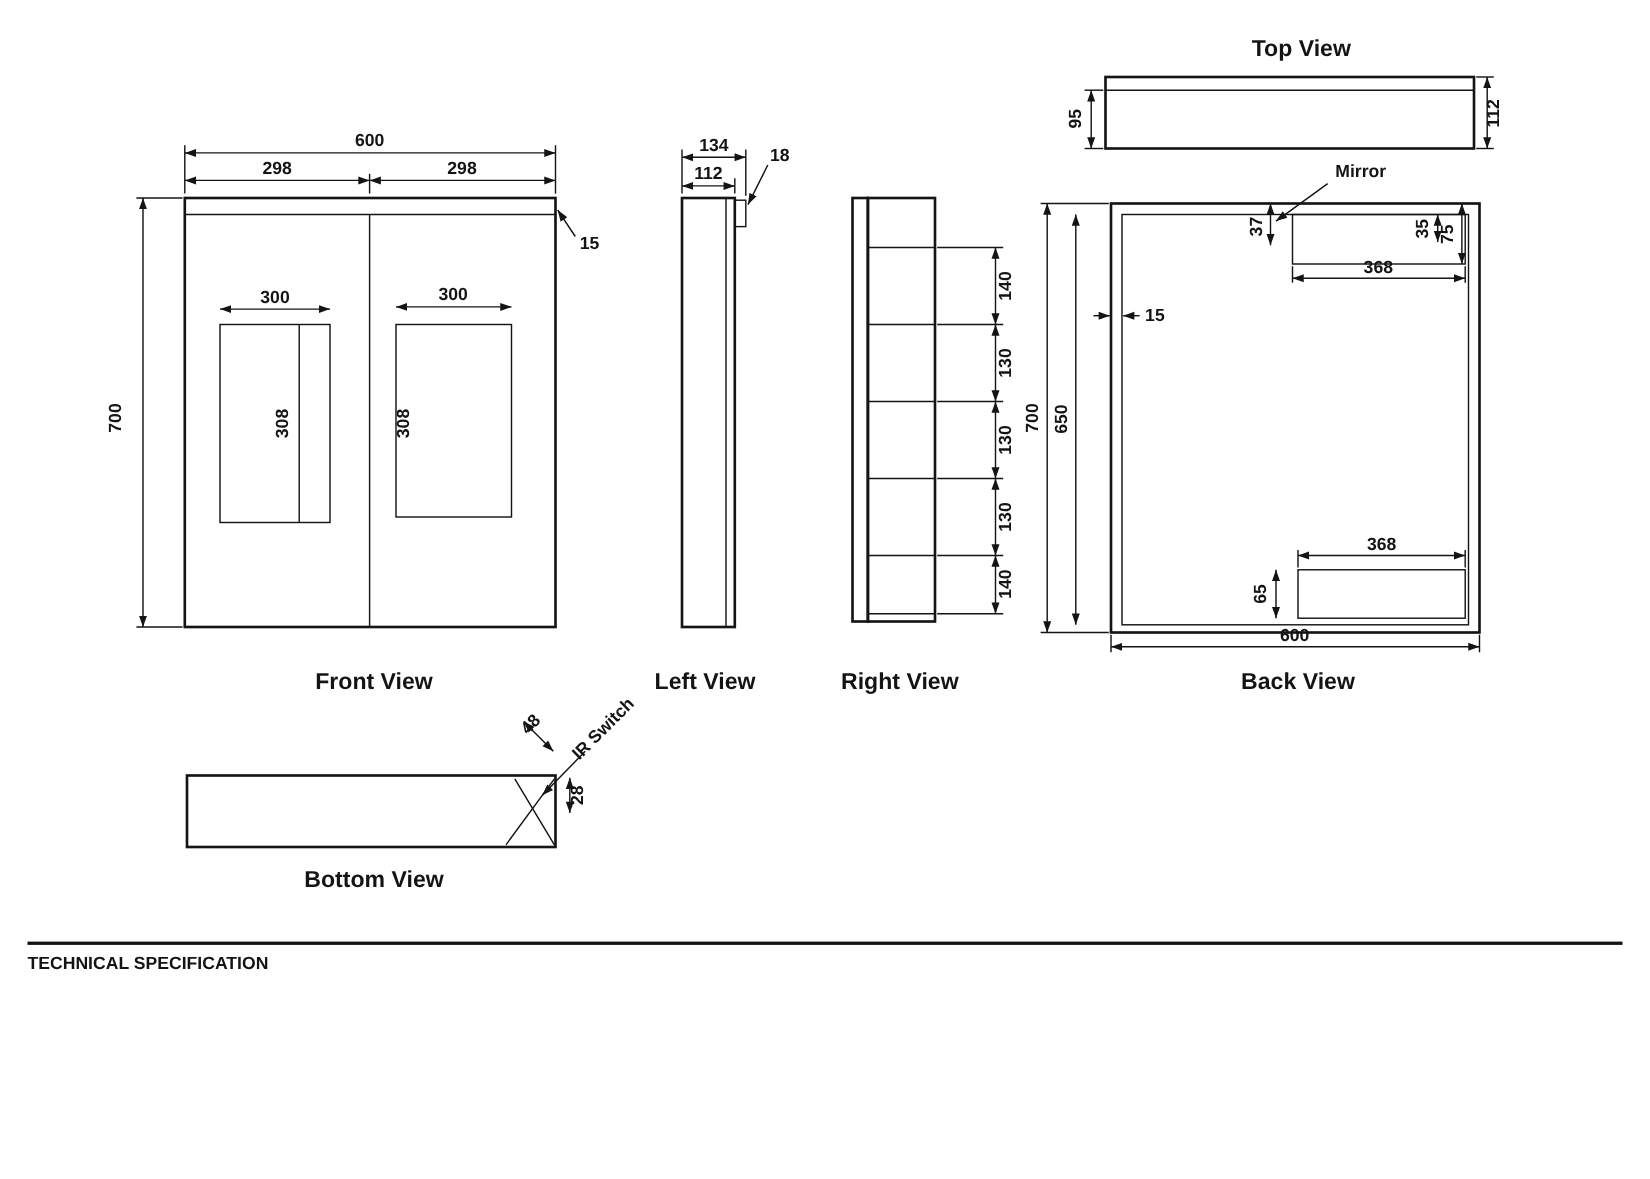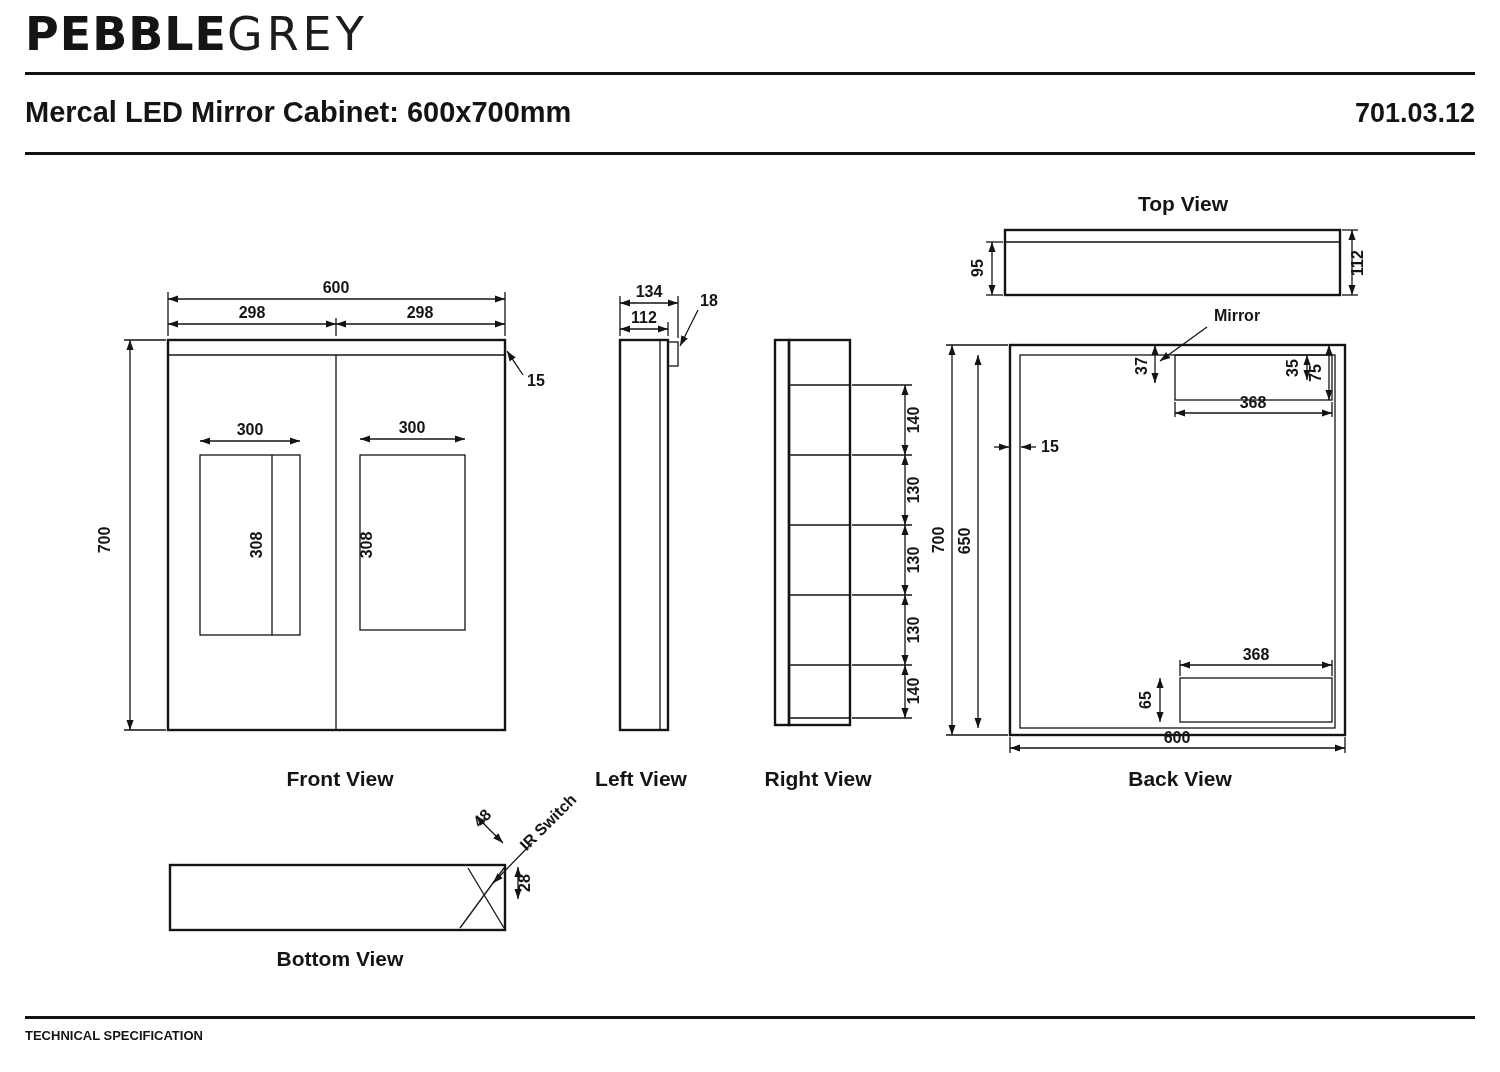--- a/index.html
+++ b/index.html
@@ -23,38 +23,27 @@
   .edge{fill:none;stroke:#141414;stroke-width:2.4;}
   .thin{fill:none;stroke:#141414;stroke-width:1.3;}
   .drawing text{font-family:"Liberation Sans",sans-serif;font-weight:bold;fill:#141414;}
   .dimtext{font-size:16px;}
   .viewlabel{font-size:21px;}
   .note{font-size:16px;}
   
   footer{position:relative;height:62px;}
   .r3{top:6px;}
   .footer-row{position:absolute;top:18px;left:25px;right:25px;display:flex;
-              justify-content:space-between;font-size:13px;font-weight:bold;}
+              justify-content:space-between;font-size:16px;font-weight:bold;}
 </style>
 </head>
 <body>
 
 <div class="page">
 
-  <header>
-    <div class="logo">
-      <span class="logo-bold" style="text-transform:uppercase;">pebble</span><span class="logo-light" style="text-transform:uppercase;">grey</span>
-    </div>
-    <div class="rule r1"></div>
-    <div class="title-row">
-      <h1 class="doc-title">Mercal LED Mirror Cabinet: 600x700mm</h1>
-      <div class="doc-code">701.03.12</div>
-    </div>
-    <div class="rule r2"></div>
-  </header>
 
   <svg class="drawing" width="1500" height="850" viewBox="0 160 1500 850" xmlns="http://www.w3.org/2000/svg">
     <defs>
       <marker id="arr" viewBox="0 0 10 8" refX="9" refY="4" markerWidth="9" markerHeight="7" orient="auto-start-reverse">
         <path d="M0,0.8 L9,4 L0,7.2 Z" fill="#141414"></path>
       </marker>
     </defs>
 
     <g>
       <rect class="edge" x="168" y="340" width="337" height="390"></rect>

